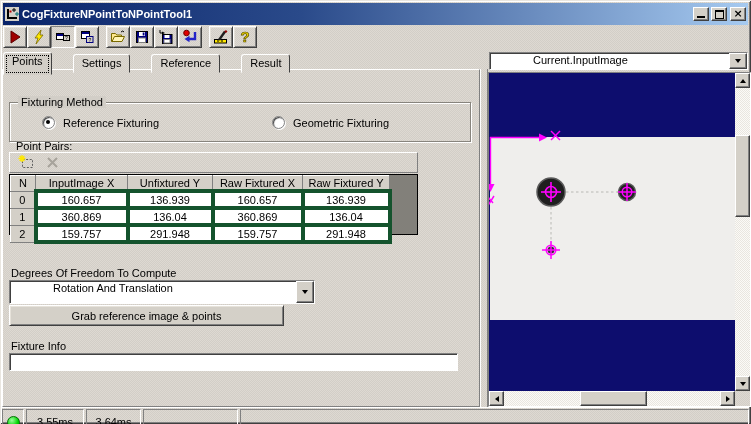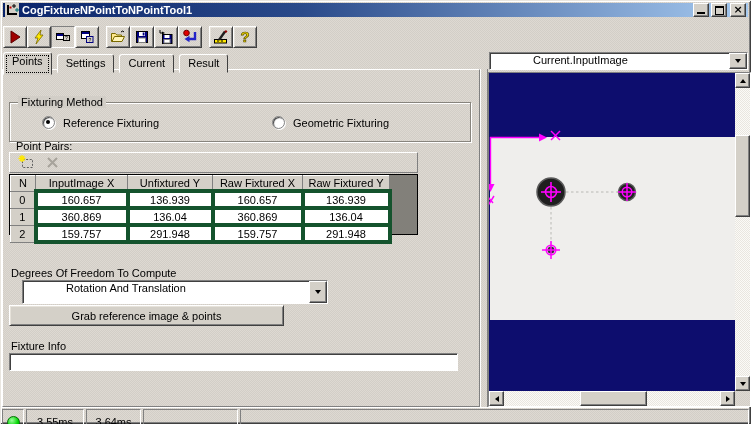--- a/index.html
+++ b/index.html
@@ -11,34 +11,34 @@
                      linear-gradient(45deg,#ded9d2 25%,transparent 25%,transparent 75%,#ded9d2 75%);
     background-size:2px 2px;background-position:0 0,1px 1px;}
   .ditherlite{background-color:#e9e6e0;
     background-image:linear-gradient(45deg,#fbfaf7 25%,transparent 25%,transparent 75%,#fbfaf7 75%),
                      linear-gradient(45deg,#fbfaf7 25%,transparent 25%,transparent 75%,#fbfaf7 75%);
     background-size:2px 2px;background-position:0 0,1px 1px;}
   .abs{position:absolute;box-sizing:border-box;}
   .r3d{border:1px solid;border-color:#ffffff #404040 #404040 #ffffff;box-shadow:inset 1px 1px 0 #e6e2da, inset -1px -1px 0 #808080;}
   .r3dthin{border:1px solid;border-color:#ffffff #808080 #808080 #ffffff;}
   
-  .titlebar{left:3px;top:3px;width:745px;height:14px;background:linear-gradient(90deg,#0a246a 0%,#2a4a8a 40%,#a6caf0 100%);
+  .titlebar{left:3px;top:3px;width:745px;height:22px;background:linear-gradient(90deg,#0a246a 0%,#2a4a8a 40%,#a6caf0 100%);
     display:flex;align-items:center;padding:0 2px;}
   .titletext{color:#fff;font-weight:bold;font-size:11px;margin-left:3px;flex:1;white-space:nowrap;}
   .winbtn{width:16px;height:14px;background:#d4d0c8;border:1px solid;border-color:#fff #404040 #404040 #fff;
     box-shadow:inset -1px -1px 0 #808080;display:flex;align-items:flex-end;justify-content:center;margin-left:2px;padding:0;position:relative;}
   .glyph-min{width:8px;height:2px;background:#000;margin:0 auto 2px auto;}
   .glyph-max{width:9px;height:9px;border:1px solid #000;border-top:2px solid #000;margin:0 auto 1px auto;box-sizing:border-box;}
   .glyph-close{font-weight:bold;font-size:11px;line-height:12px;width:100%;text-align:center;font-family:"DejaVu Sans",sans-serif;}
   
   .toolbtn{width:24px;height:22px;display:flex;align-items:center;justify-content:center;padding:0;background:transparent;}
   .toolbtn.pressed{border:1px solid;border-color:#808080 #ffffff #ffffff #808080;}
   
   .tab{position:relative;height:17px;padding:2px 8px 0 8px;border:1px solid;border-color:#fff #404040 transparent #fff;
-    border-radius:3px 3px 0 0;display:inline-block;margin-right:2px;}
+    border-radius:3px 3px 0 0;display:inline-block;margin-right:18px;}
   .tab.active{height:19px;top:0;background:#d2cec7;z-index:2;}
   .tab.active .focusdot{position:absolute;left:2px;top:2px;right:2px;bottom:1px;border:1px dotted #000;}
   .tab.inactive{top:2px;height:15px;}
   
   .groupbox{border:1px solid #87847d;box-shadow:1px 1px 0 #fff, inset 1px 1px 0 #fff;}
   .grouplabel{position:absolute;top:-7px;left:8px;background:#d2cec7;padding:0 3px;}
   .radio{width:11px;height:11px;border-radius:50%;background:#fff;border:1px solid #808080;
     box-shadow:inset 1px 1px 1px #404040, 1px 1px 0 #fff;display:inline-block;position:relative;vertical-align:-2px;}
   .radio .dot{position:absolute;left:3px;top:3px;width:4px;height:4px;border-radius:50%;background:#000;}
   
@@ -165,21 +165,21 @@
     <button class="toolbtn r3d">
       <svg width="16" height="16">
         <text x="8" y="13" text-anchor="middle" font-size="15" font-weight="bold" fill="#e8d000" stroke="#5a5000" stroke-width="0.7" font-family="Liberation Sans,sans-serif">?</text>
       </svg>
     </button>
   </div>
 
   <div class="abs" style="left:3px;top:52px;width:470px;height:18px;z-index:3;">
     <span class="tab active dither"><span class="focusdot"></span><span>Points</span></span>
     <span class="tab inactive dither"><span>Settings</span></span>
-    <span class="tab inactive dither"><span>Current</span></span>
+    <span class="tab inactive dither"><span>Reference</span></span>
     <span class="tab inactive dither"><span>Result</span></span>
   </div>
 
   <div class="abs dither r3dthin" style="left:2px;top:69px;width:478px;height:338px;z-index:1;">
 
     <div class="abs groupbox" style="left:6px;top:18px;width:462px;height:40px;margin-top:14px;">
       <span class="grouplabel lbl">Fixturing Method</span>
       <span class="abs" style="left:32px;top:13px;">
         <span class="radio"><span class="dot"></span></span>
         <span class="lbl" style="margin-left:5px;">Reference Fixturing</span>
@@ -241,21 +241,21 @@
           <td>159.757</td>
           <td>291.948</td>
           <td>159.757</td>
           <td>291.948</td>
         </tr>
       </tbody>
         </table>
     </div>
 
     <div class="abs lbl" style="left:8px;top:197px;">Degrees Of Freedom To Compute</div>
-    <div class="abs combo" style="left:19px;top:210px;width:306px;height:24px;">
+    <div class="abs combo" style="left:6px;top:210px;width:306px;height:24px;">
       <span class="val">Rotation And Translation</span>
       <span class="drop">
           <span class="arr down"></span>
         </span>
     </div>
 
     <button class="abs push" style="left:6px;top:235px;width:275px;height:21px;">Grab reference image &amp; points</button>
 
     <div class="abs lbl" style="left:8px;top:270px;">Fixture Info</div>
     <input class="abs edit" style="left: 6px; top: 283px; width: 449px; height: 18px;" value="">

